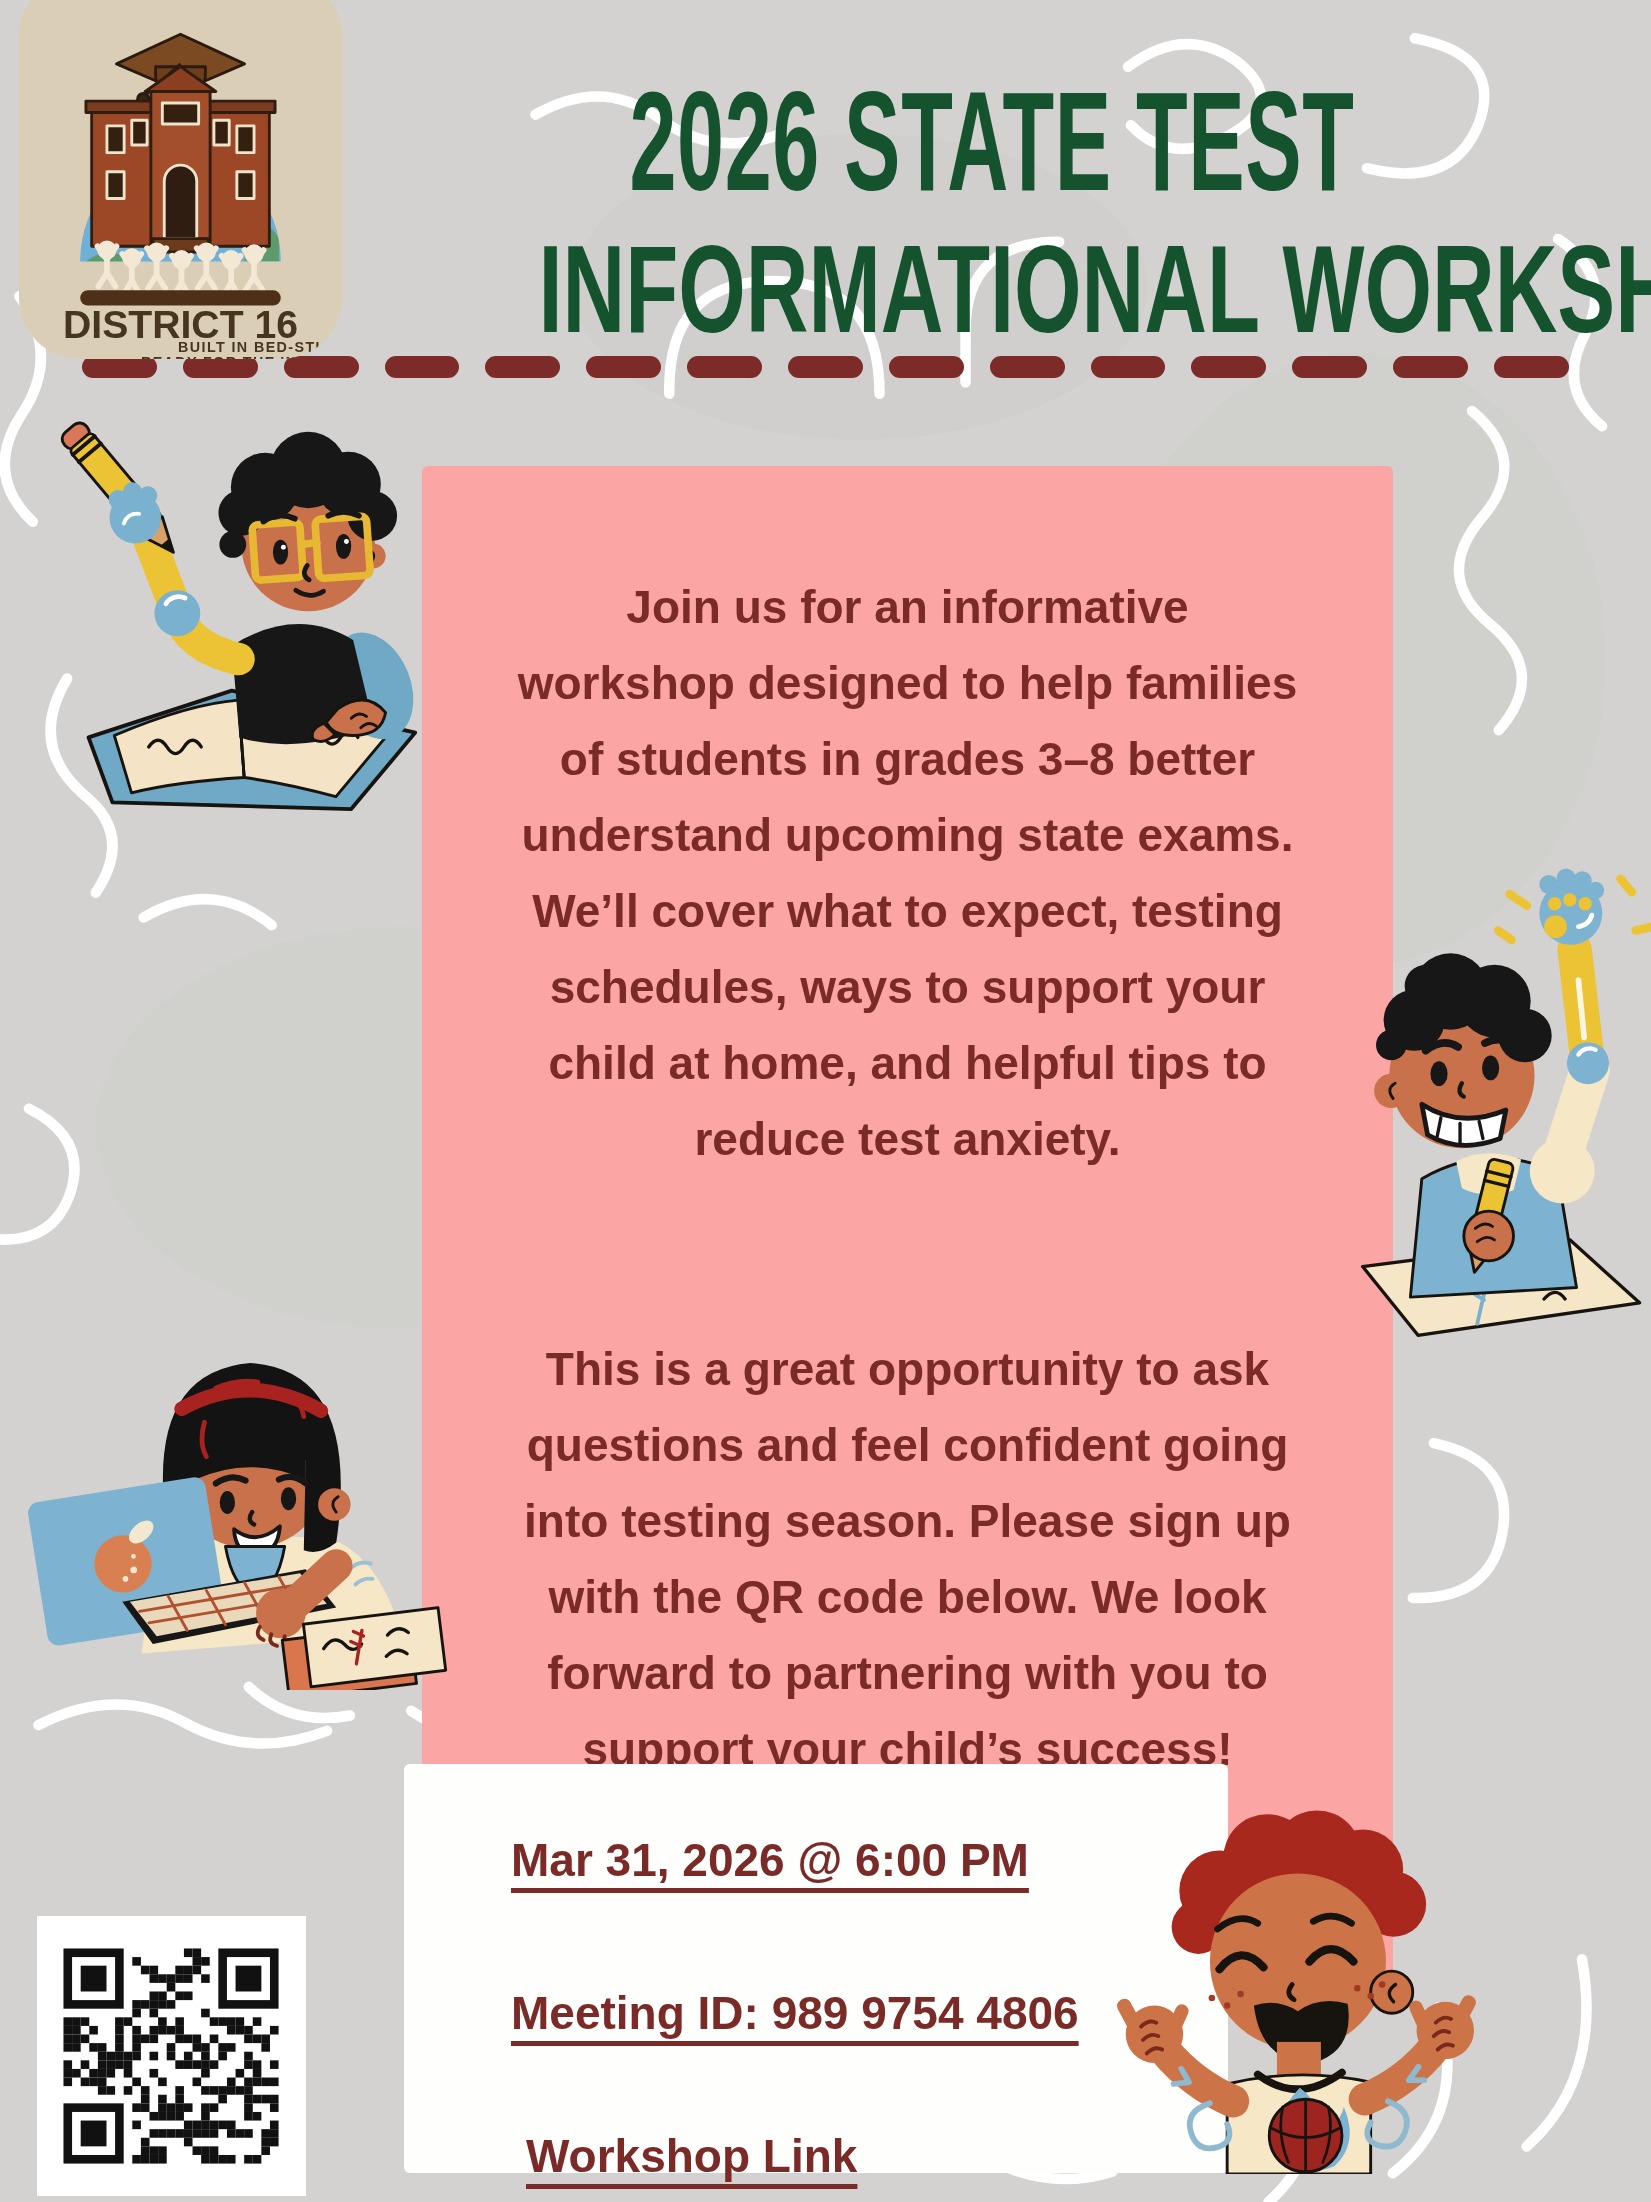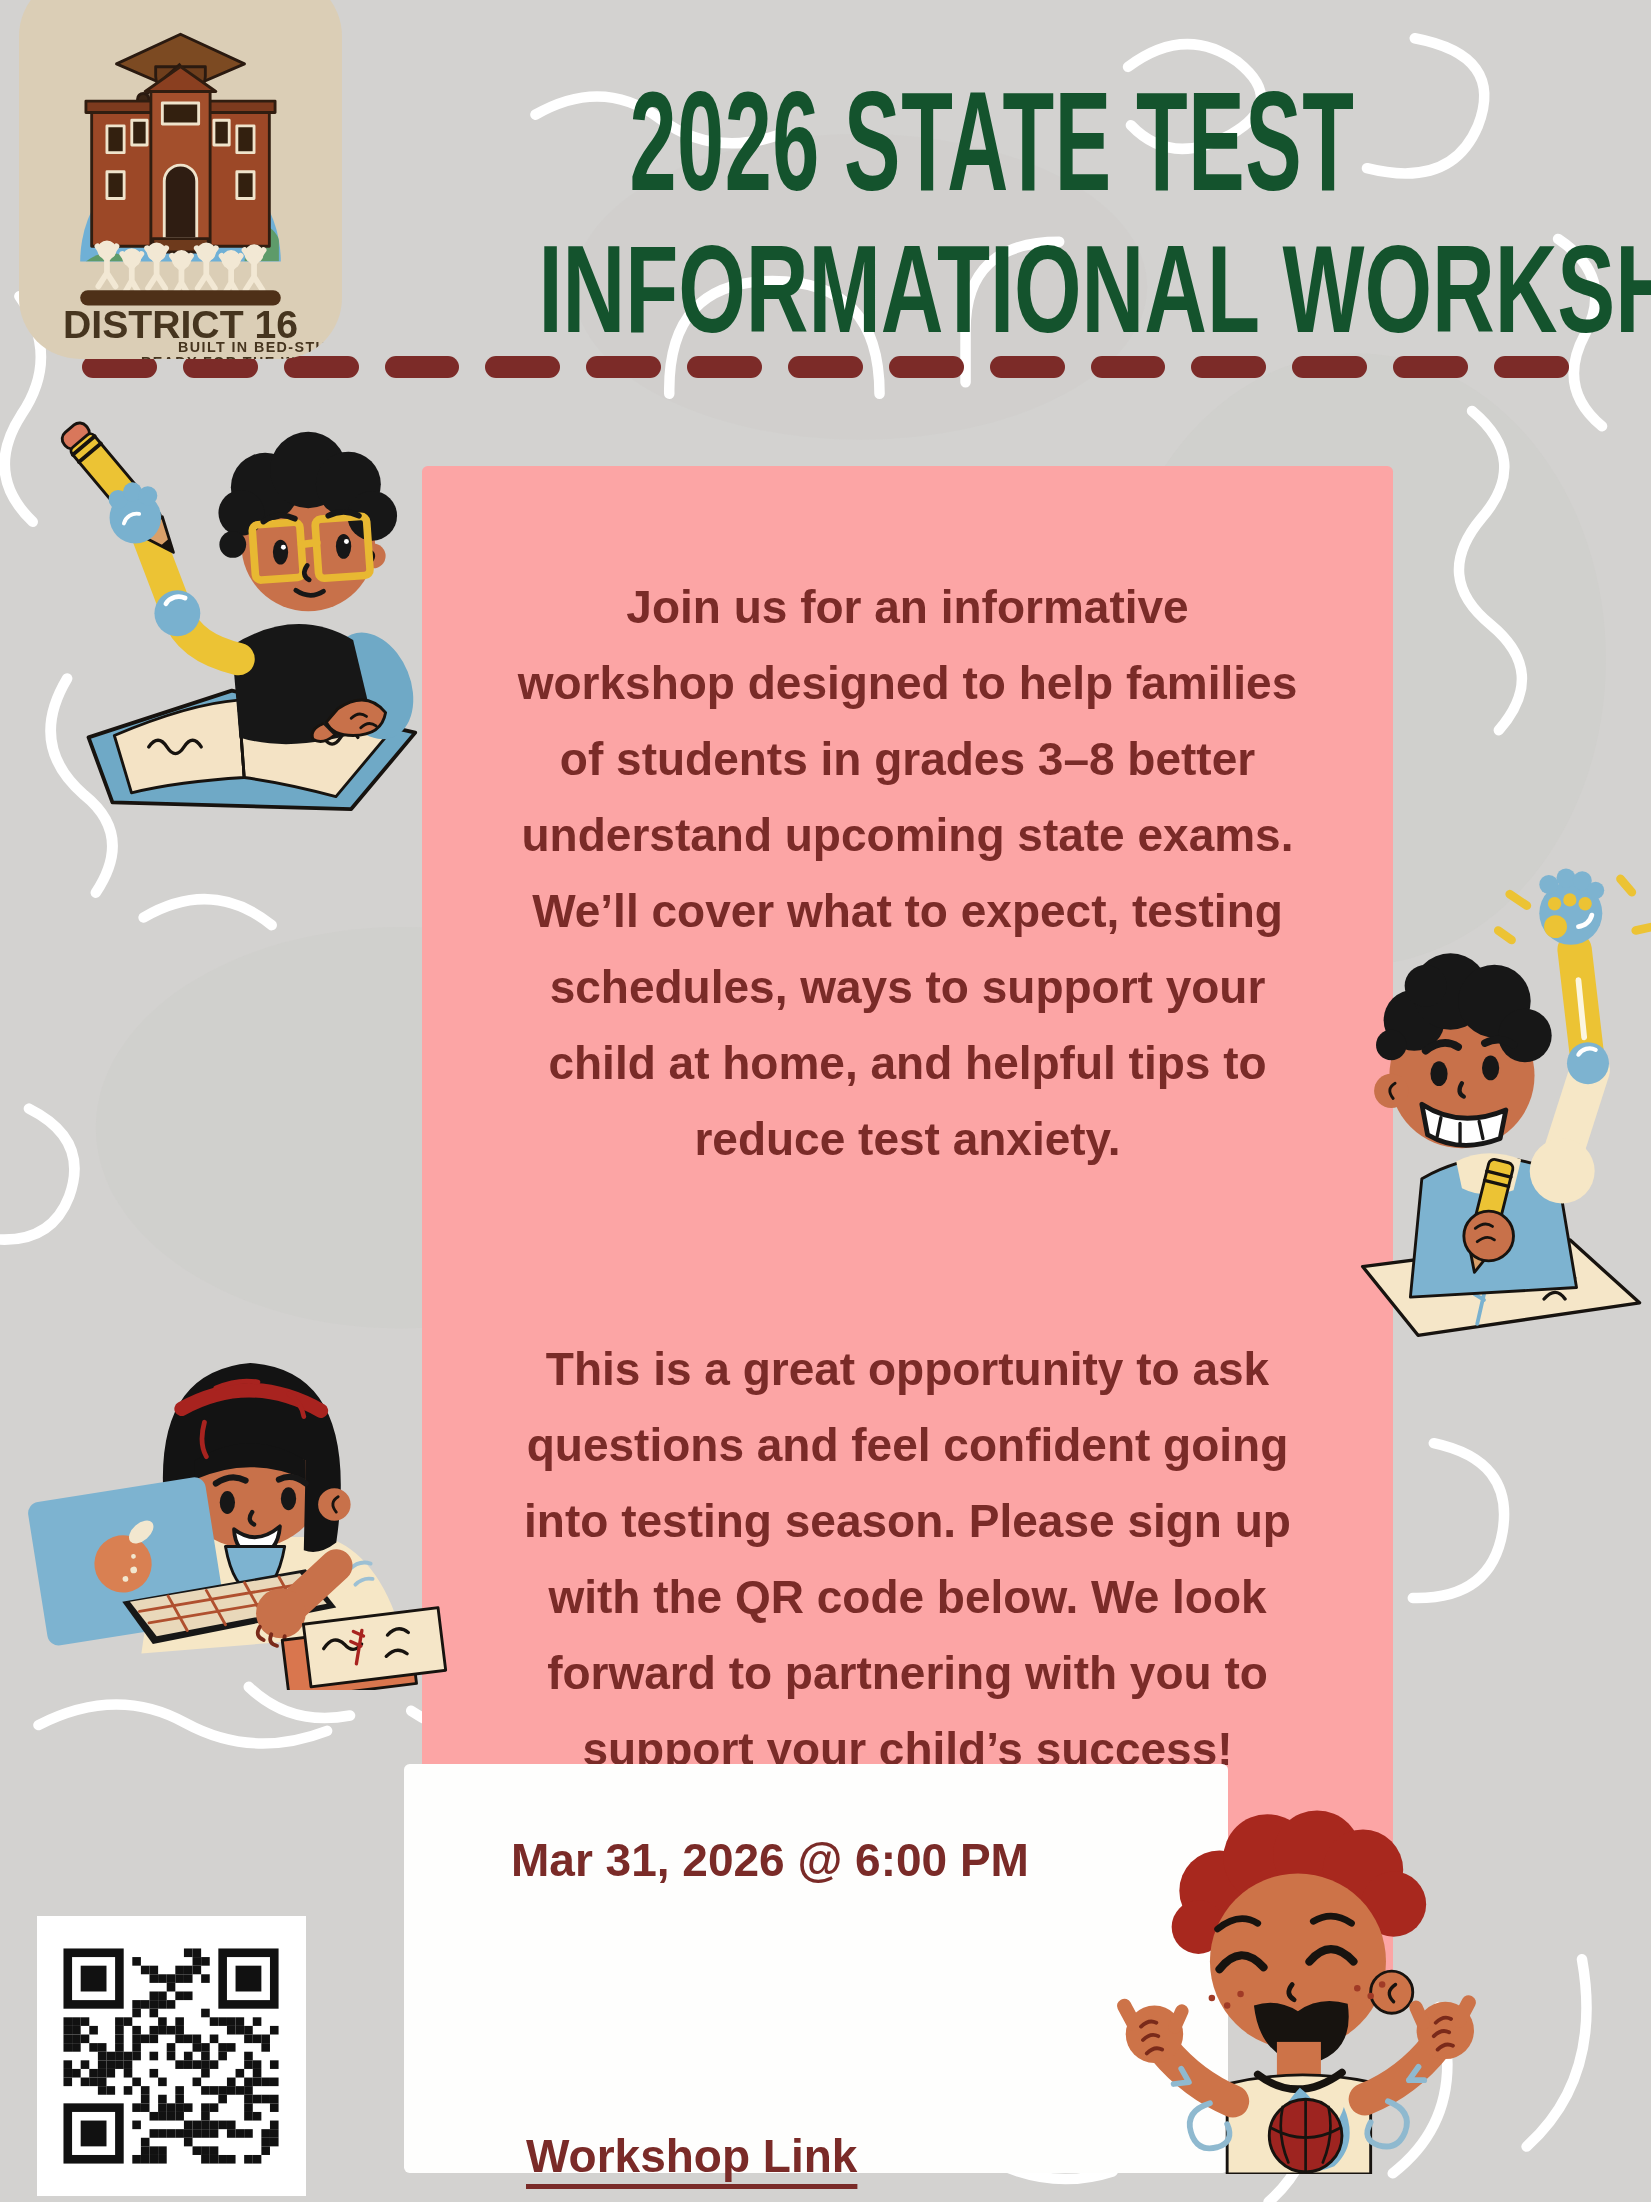--- a/index.html
+++ b/index.html
@@ -36,21 +36,21 @@
   .body-text{
     position:absolute;left:19px;top:27px;width:933px;text-align:center;
     color:#7a2b28;font-weight:700;font-size:46px;line-height:76px;white-space:pre-line;
   }
   .body-text p{margin:0 0 78px 0;}
   .info-panel{
     left:404px;top:1764px;width:824px;height:409px;background:#fefefd;border-radius:5.7px;z-index:2;
   }
   .detail-line{
     position:absolute;left:107px;color:#7a2b28;font-weight:700;font-size:46px;white-space:nowrap;
-    text-decoration-thickness:4.8px;text-underline-offset:11.5px;
+    text-decoration:underline;text-decoration-thickness:4.8px;text-underline-offset:11.5px;
   }
   .d1{top:69px;} .d2{top:222px;} .d3{top:293px;} .d4{top:365px;margin-left:15px;}
   
   .signup-label{
     left:40px;top:1828px;color:#7c2b28;font-weight:700;font-size:63px;letter-spacing:1.9px;z-index:2;white-space:nowrap;
   }
   .qr-box{
     left:37px;top:1916px;width:269px;height:280px;background:#fff;z-index:2;
     display:flex;align-items:center;justify-content:center;
   }
@@ -218,20 +218,21 @@
 questions and feel confident going
 into testing season. Please sign up
 with the QR code below. We look
 forward to partnering with you to
 support your child’s success!</p>
     </div>
   </div>
 
   <div class="abs info-panel">
     <div class="detail-line d1">Mar 31, 2026 @ 6:00 PM</div>
+    <div class="detail-line d2">Meeting ID: 989 9754 4806</div>
     <a class="detail-line d4" href="#" style="color:#7a2b28;">Workshop Link</a>
   </div>
 
   <div class="abs qr-box">
     <svg id="qr-svg" width="239" height="239" viewBox="0 0 250 250">
         <rect x="0" y="0" width="250" height="250" fill="#ffffff"></rect>
         <rect x="138" y="12" width="9" height="9" fill="#111111"></rect>
         <rect x="147" y="12" width="9" height="9" fill="#111111"></rect>
         <rect x="84" y="21" width="9" height="9" fill="#111111"></rect>
         <rect x="147" y="21" width="9" height="9" fill="#111111"></rect>

